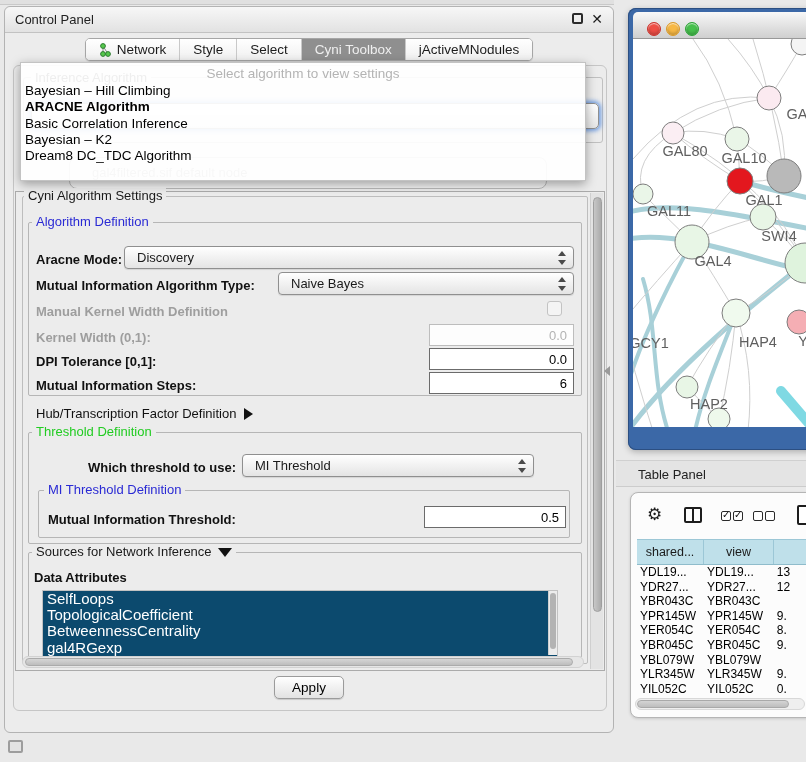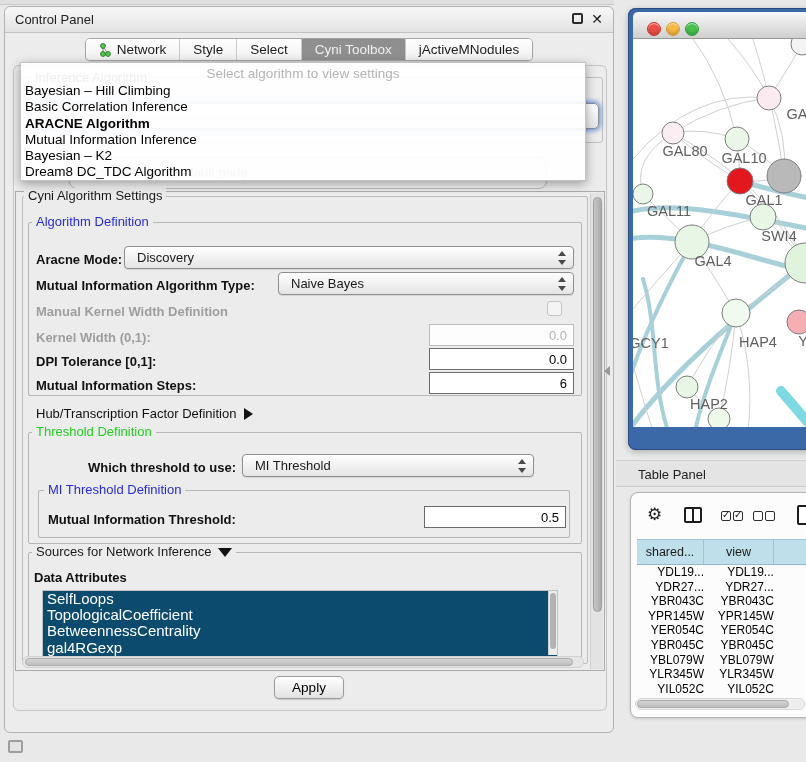--- a/index.html
+++ b/index.html
@@ -110,21 +110,21 @@
   .icon-split{position:absolute;left:53px;top:14px;width:18px;height:16px;border:2px solid #1d1d1d;border-radius:2px;cursor:pointer;}
   .icon-split:after{content:"";position:absolute;left:6px;top:0;width:2px;height:12px;background:#1d1d1d;}
   .cbpair{position:absolute;top:18px;display:flex;gap:2px;cursor:pointer;}
   .cbpair .bx{width:10px;height:10px;border:1.5px solid #2a2a2a;border-radius:2px;position:relative;background:#fff;}
   .cbpair.checked .bx:after{content:"✓";position:absolute;left:0px;top:-3px;font-size:10px;color:#111;}
   .icon-doc{position:absolute;left:166px;top:12px;width:16px;height:20px;border:2px solid #1d1d1d;border-radius:2px;background:#fff;cursor:pointer;}
   .ttable{position:absolute;left:6px;top:46px;right:0;bottom:0;overflow:hidden;font-size:12px;}
   .thead{display:flex;height:26px;background:#bfe0ea;border-top:1px solid #9cc7d6;border-bottom:1px solid #8fbccb;}
   .th{border-right:1px solid #9cc7d6;display:flex;align-items:center;justify-content:center;font-size:12.5px;color:#1b1b1b;cursor:pointer;}
   .trow{display:flex;height:14.6px;line-height:14.6px;}
-  .td{padding-left:3px;white-space:nowrap;overflow:hidden;color:#000;text-align:right;}
+  .td{padding-left:3px;white-space:nowrap;overflow:hidden;color:#000;}
   .tp-hscroll{position:absolute;left:4px;bottom:7px;width:170px;height:12px;background:#efefef;border:1px solid #d8d8d8;border-radius:6px;}
   .tp-hscroll .thumb{position:absolute;left:1px;top:1px;width:152px;height:8px;background:linear-gradient(#d4d4d4,#bdbdbd);border:1px solid #a9a9a9;border-radius:5px;}
 
   .mini-square{position:absolute;left:8px;top:740px;width:15px;height:13px;border:2px solid #9d9d9d;border-radius:2px;background:#e3e3e3;cursor:pointer;}
   .top-strip{position:absolute;left:0;top:0;width:614px;height:5px;background:#e0e0e0;border-bottom:1px solid #c9c9c9;}
 </style>
 </head>
 <body>
 
 <div id="screen">
@@ -168,23 +168,22 @@
 
     <div class="ghost-group"></div>
     <div class="ghost-label">Inference Algorithm</div>
     <div class="ghost-combo"></div>
     <div class="ghost-nodebox">gal4filtered.sif default node</div>
 
     <div class="popup">
       <div class="popup-placeholder">Select algorithm to view settings</div>
       <div id="popup-items">
           <div class="popup-item">Bayesian – Hill Climbing</div>
+          <div class="popup-item bold">ARACNE Algorithm</div>
           <div class="popup-item">Basic Correlation Inference</div>
-          <div class="popup-item bold">ARACNE Algorithm</div>
-          <div class="popup-item">Mutual Information Inference</div>
           <div class="popup-item">Bayesian – K2</div>
           <div class="popup-item">Dream8 DC_TDC Algorithm</div>
         </div>
     </div>
 
     <div class="scrollpane">
       <span class="grouplabel" style="left:8px;top:-4px;text-align:right;">Cyni Algorithm Settings</span>
       <div class="groupbox" style="left:6px;top:4px;width:566px;height:468px;border-color:#bdbdbd;"></div>
 
       <span class="grouplabel t-blue" style="left:16px;top:22px;">Algorithm Definition</span>

